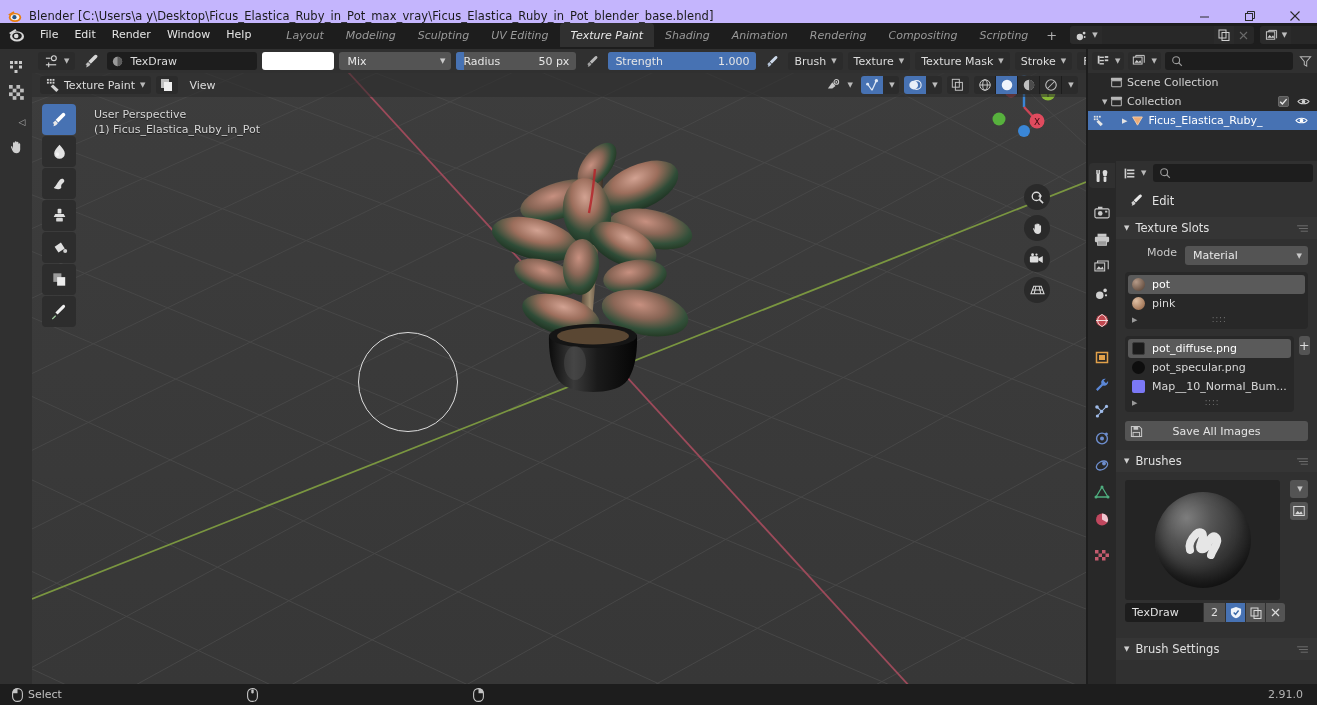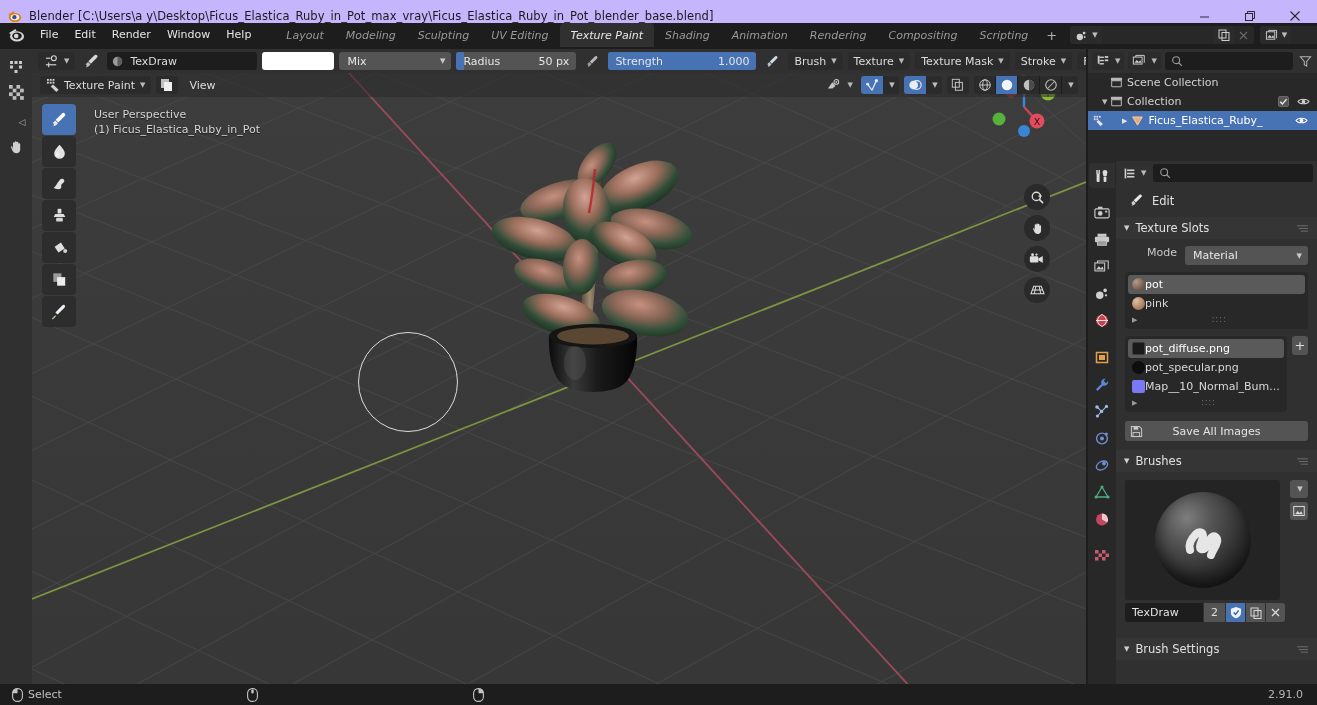--- a/index.html
+++ b/index.html
@@ -204,21 +204,21 @@
     display: flex; align-items: center; gap: 6px; height: 22px; padding-left: 8px;
     font-size: 11.5px; color: #e0e0e0; background: #353535;
   }
   .panel-title .grip { margin-left: auto; margin-right: 8px; opacity: .55; }
   .tri { font-size: 7px; color: #cfcfcf; }
   .panel-body { padding: 7px 9px 9px 9px; }
   .row { display: flex; align-items: flex-start; gap: 8px; margin-bottom: 7px; }
   .row .lbl { font-size: 11px; color: #c8c8c8; }
   .listbox { background: #282828; border-radius: 4px; padding: 3px; }
   .lrow {
-    display: flex; align-items: center; height: 19px; padding: 0 4px;
+    display: flex; align-items: center; gap: 7px; height: 19px; padding: 0 4px;
     border-radius: 3px; font-size: 11px; color: #d8d8d8;
   }
   .lrow.sel { background: #5a5a5a; color: #fff; }
   .thumb { width: 13px; height: 13px; border-radius: 50%; flex: 0 0 13px; }
   .thumb.sq { border-radius: 2px; }
   .lfoot { display: flex; align-items: center; height: 13px; padding: 0 4px; }
   .dots { margin: 0 auto; letter-spacing: 1px; font-size: 8px; color: #777; }
   .wide-btn {
     height: 20px; background: #545454; border-radius: 3px; display: flex;
     align-items: center; justify-content: center; font-size: 11px; color: #e4e4e4;

